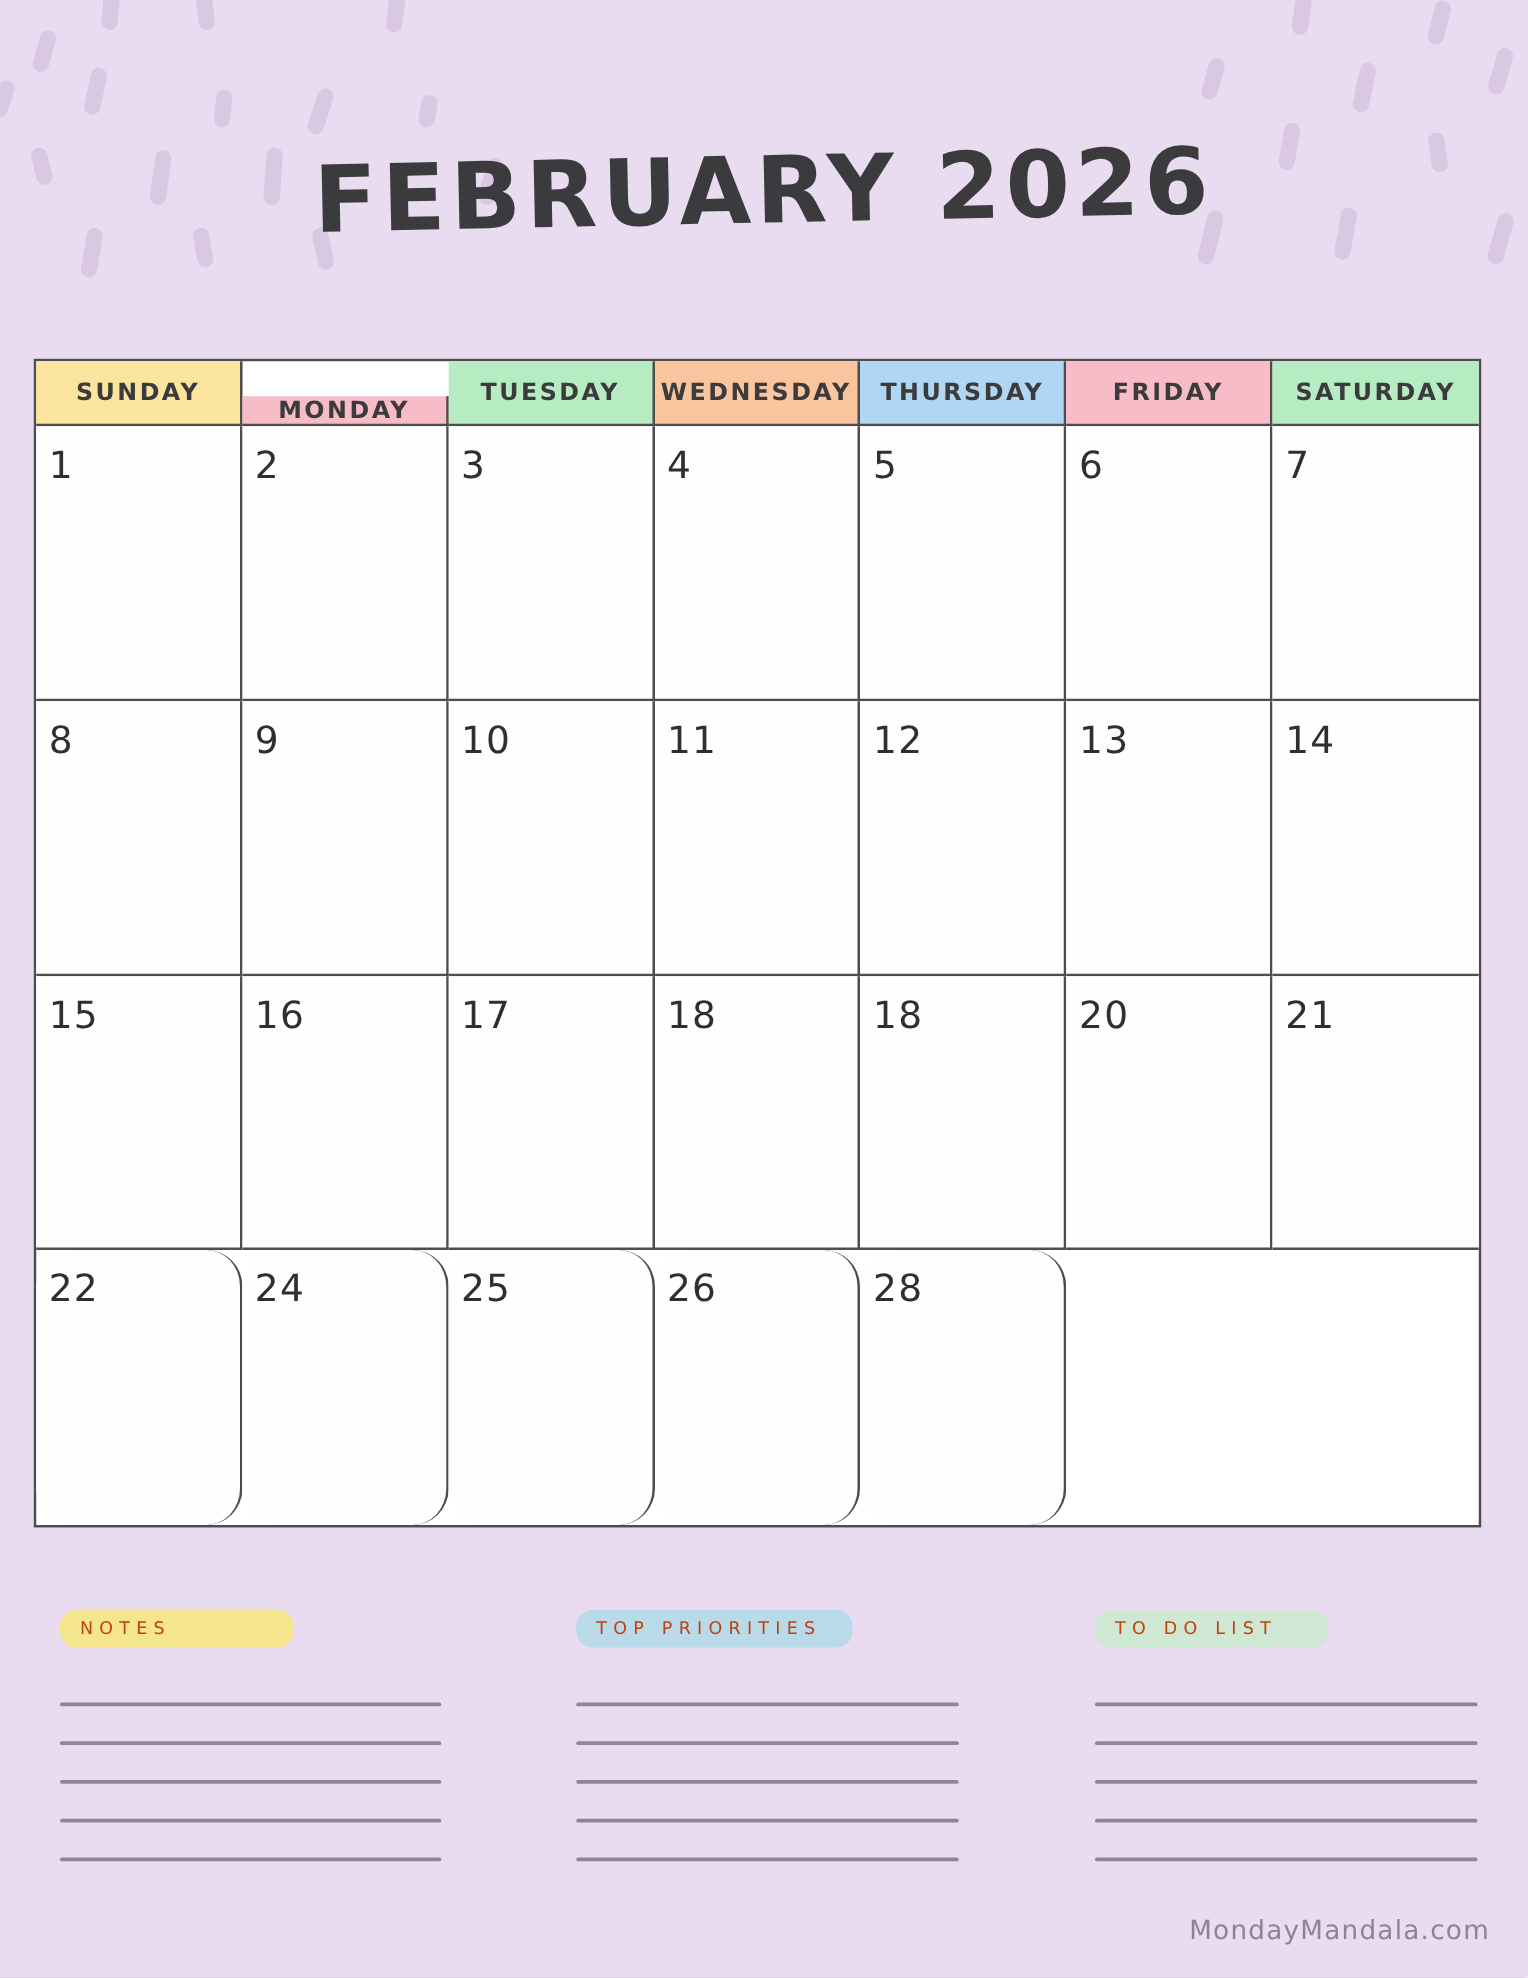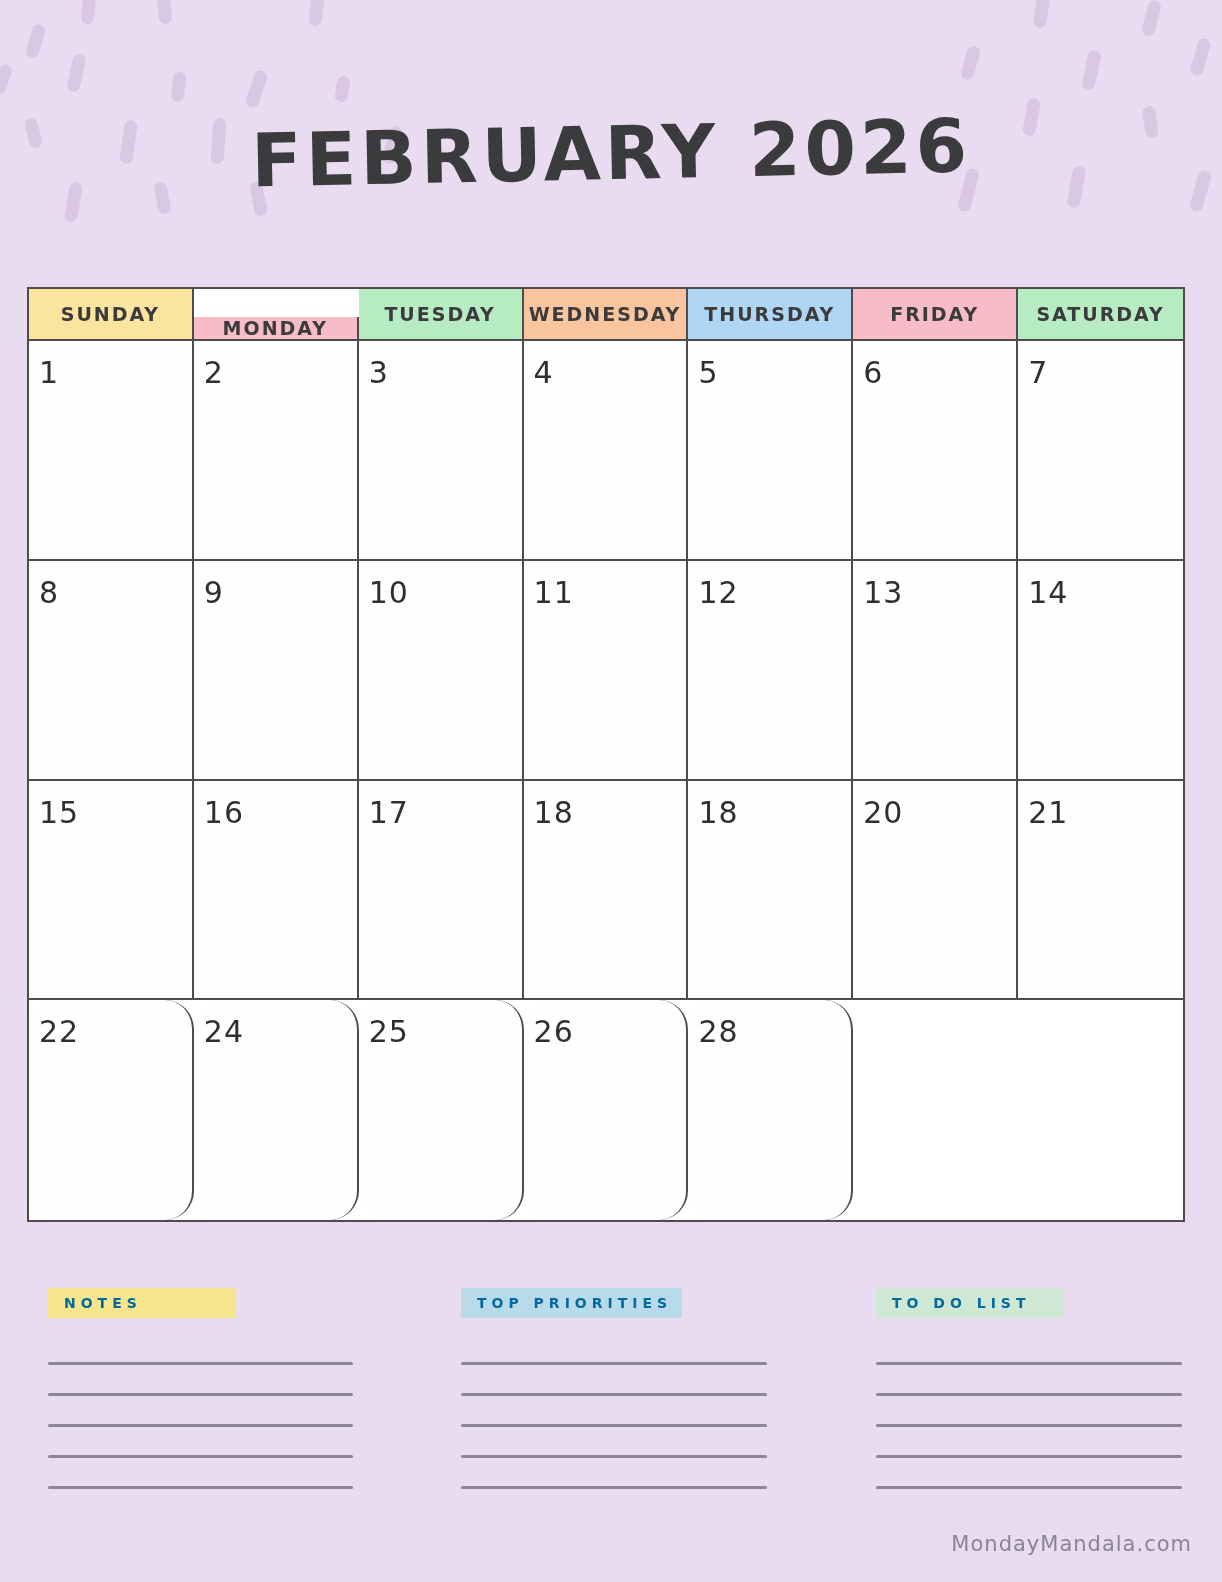--- a/index.html
+++ b/index.html
@@ -34,21 +34,21 @@
     box-sizing:border-box; border-right:2px solid #4f4c4e; border-bottom:2px solid #4f4c4e;
     background:#fefefe; padding:14px 0 0 10px;
     font-size:30px; color:#2f2f2f; letter-spacing:1px;
   }
   .date-cell:nth-child(7n) { border-right:none; }
   .date-cell:nth-child(n+22) { border-bottom:none;border-radius:29px; }
   .sections { position:absolute; top:1288px; left:0; width:100%; height:230px; }
   .section { position:absolute; top:0; }
   .section-label {
     height:30px; box-sizing:border-box; display:flex; align-items:center;
-    padding-left:16px; font-size:14px; font-weight:700; letter-spacing:5px; color:#0369a1;
+    padding-left:16px; font-size:14px; font-weight:400; letter-spacing:5px; color:#c2410c;border-radius:13px;
   }
   .lines { margin-top:44px; }
   .ruled-line { height:3px; background:#8d8695; border-radius:2px; margin-bottom:28px; }
   .footer {
     position:absolute; top:1532px; right:30px;
     font-size:21px; color:#8b8593; letter-spacing:1px;
   }
 </style>
 </head>
 <body>

